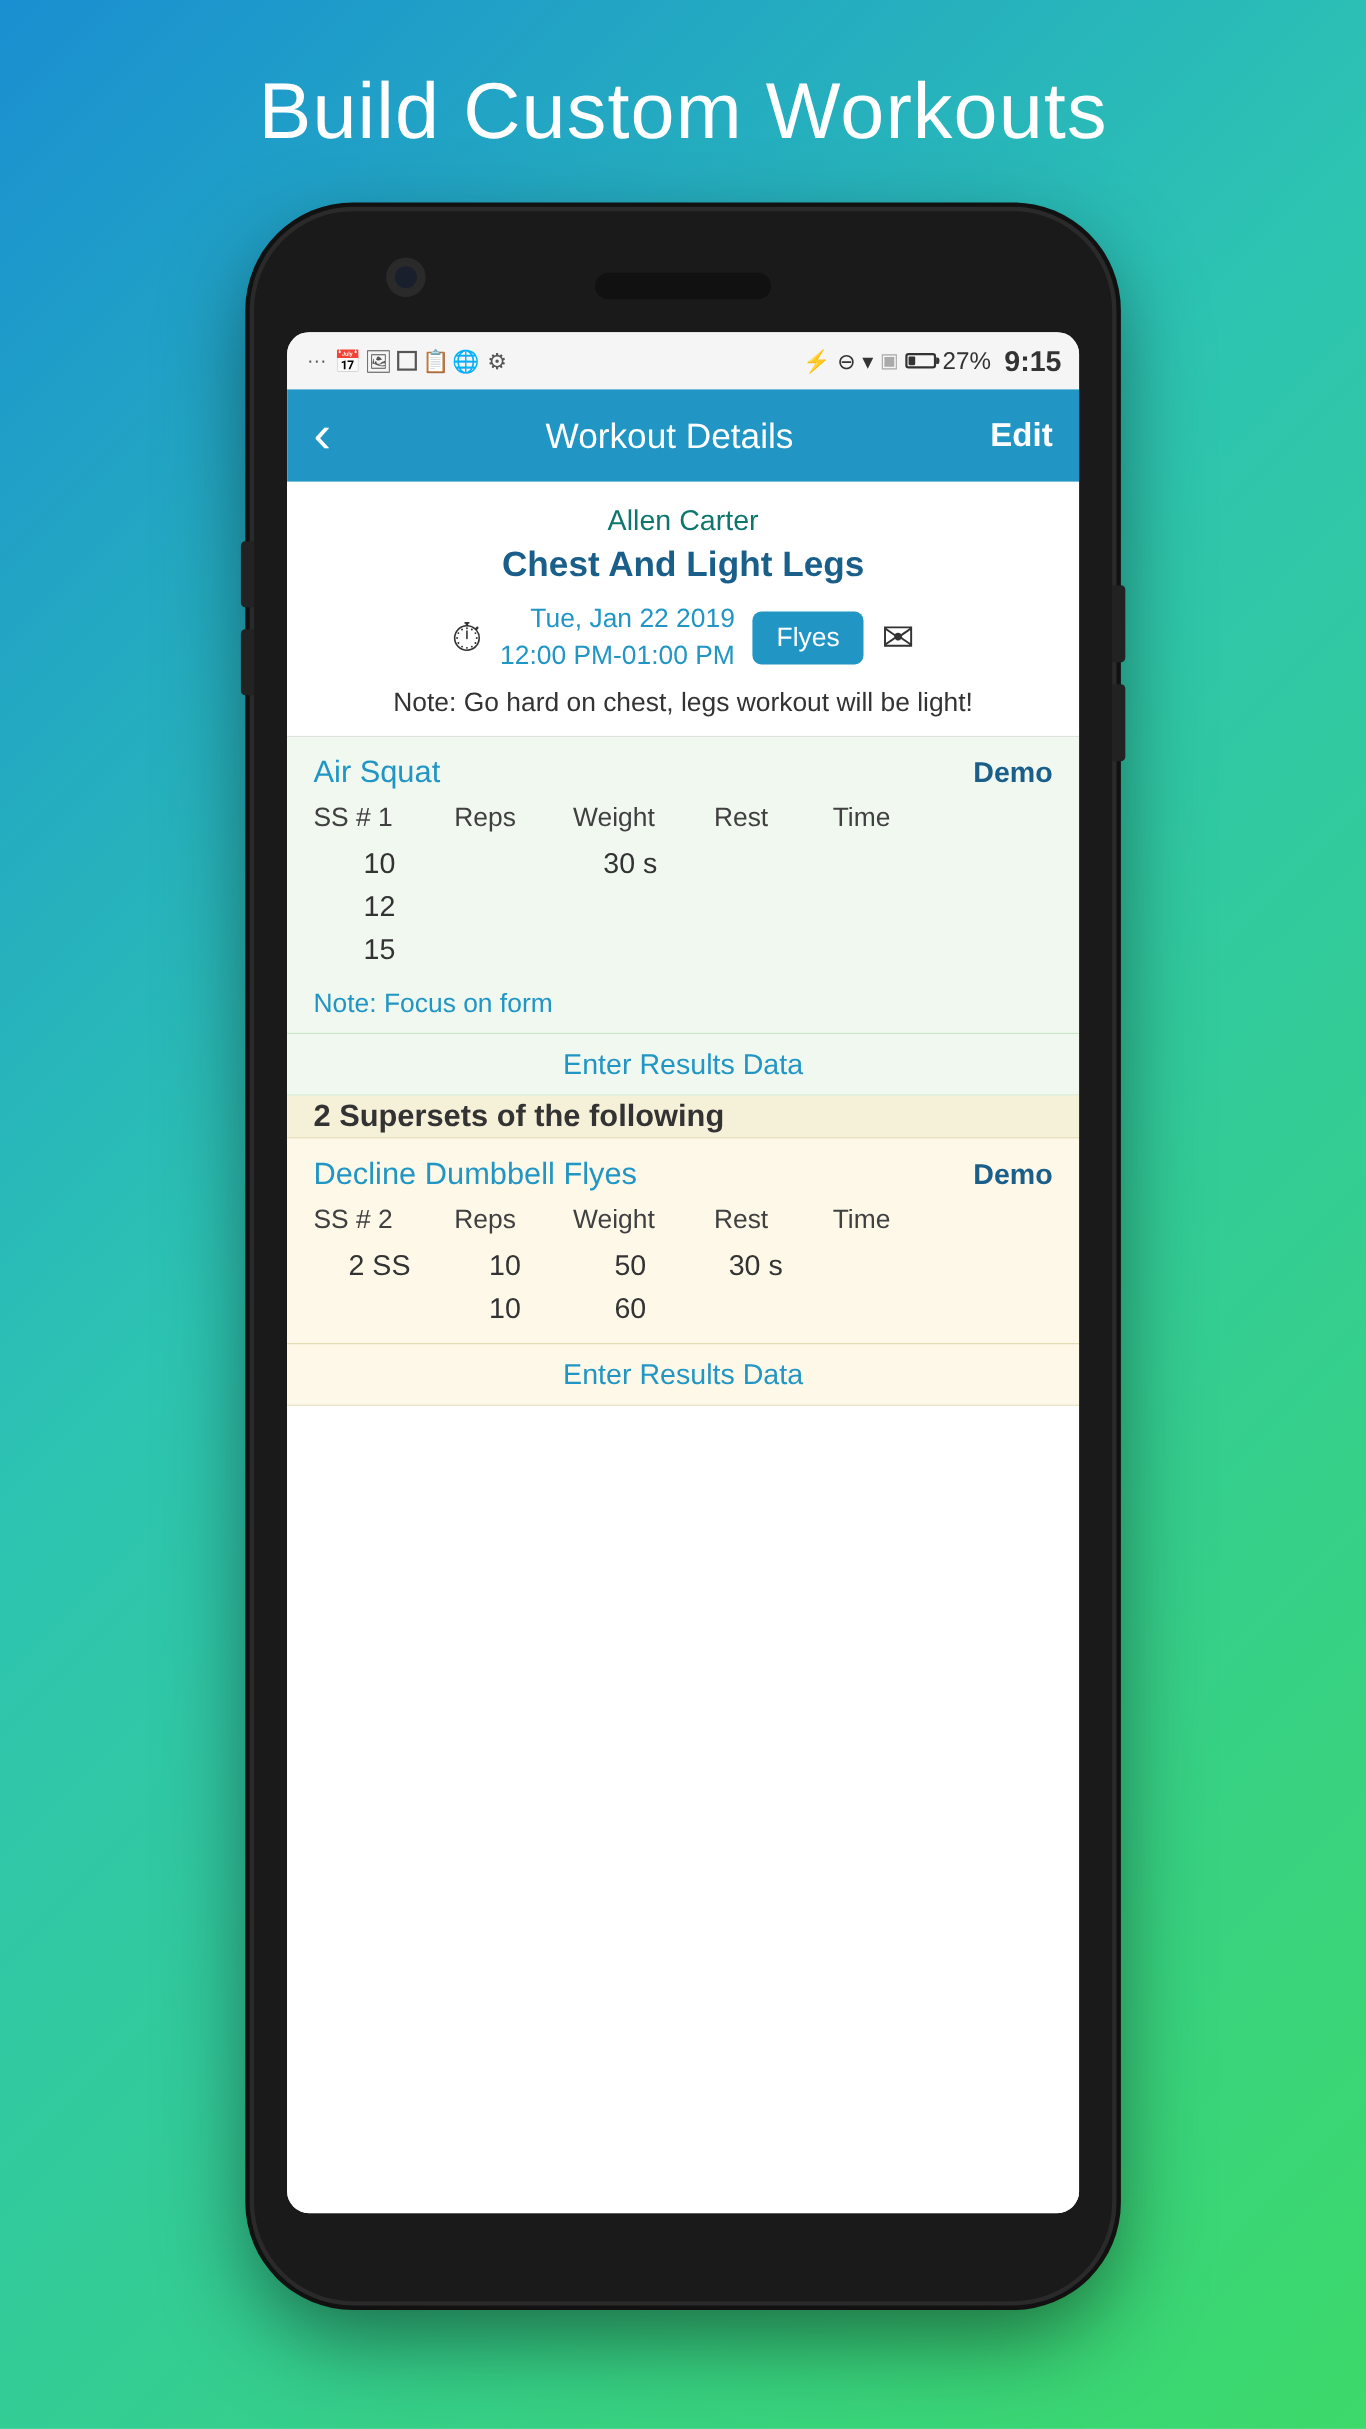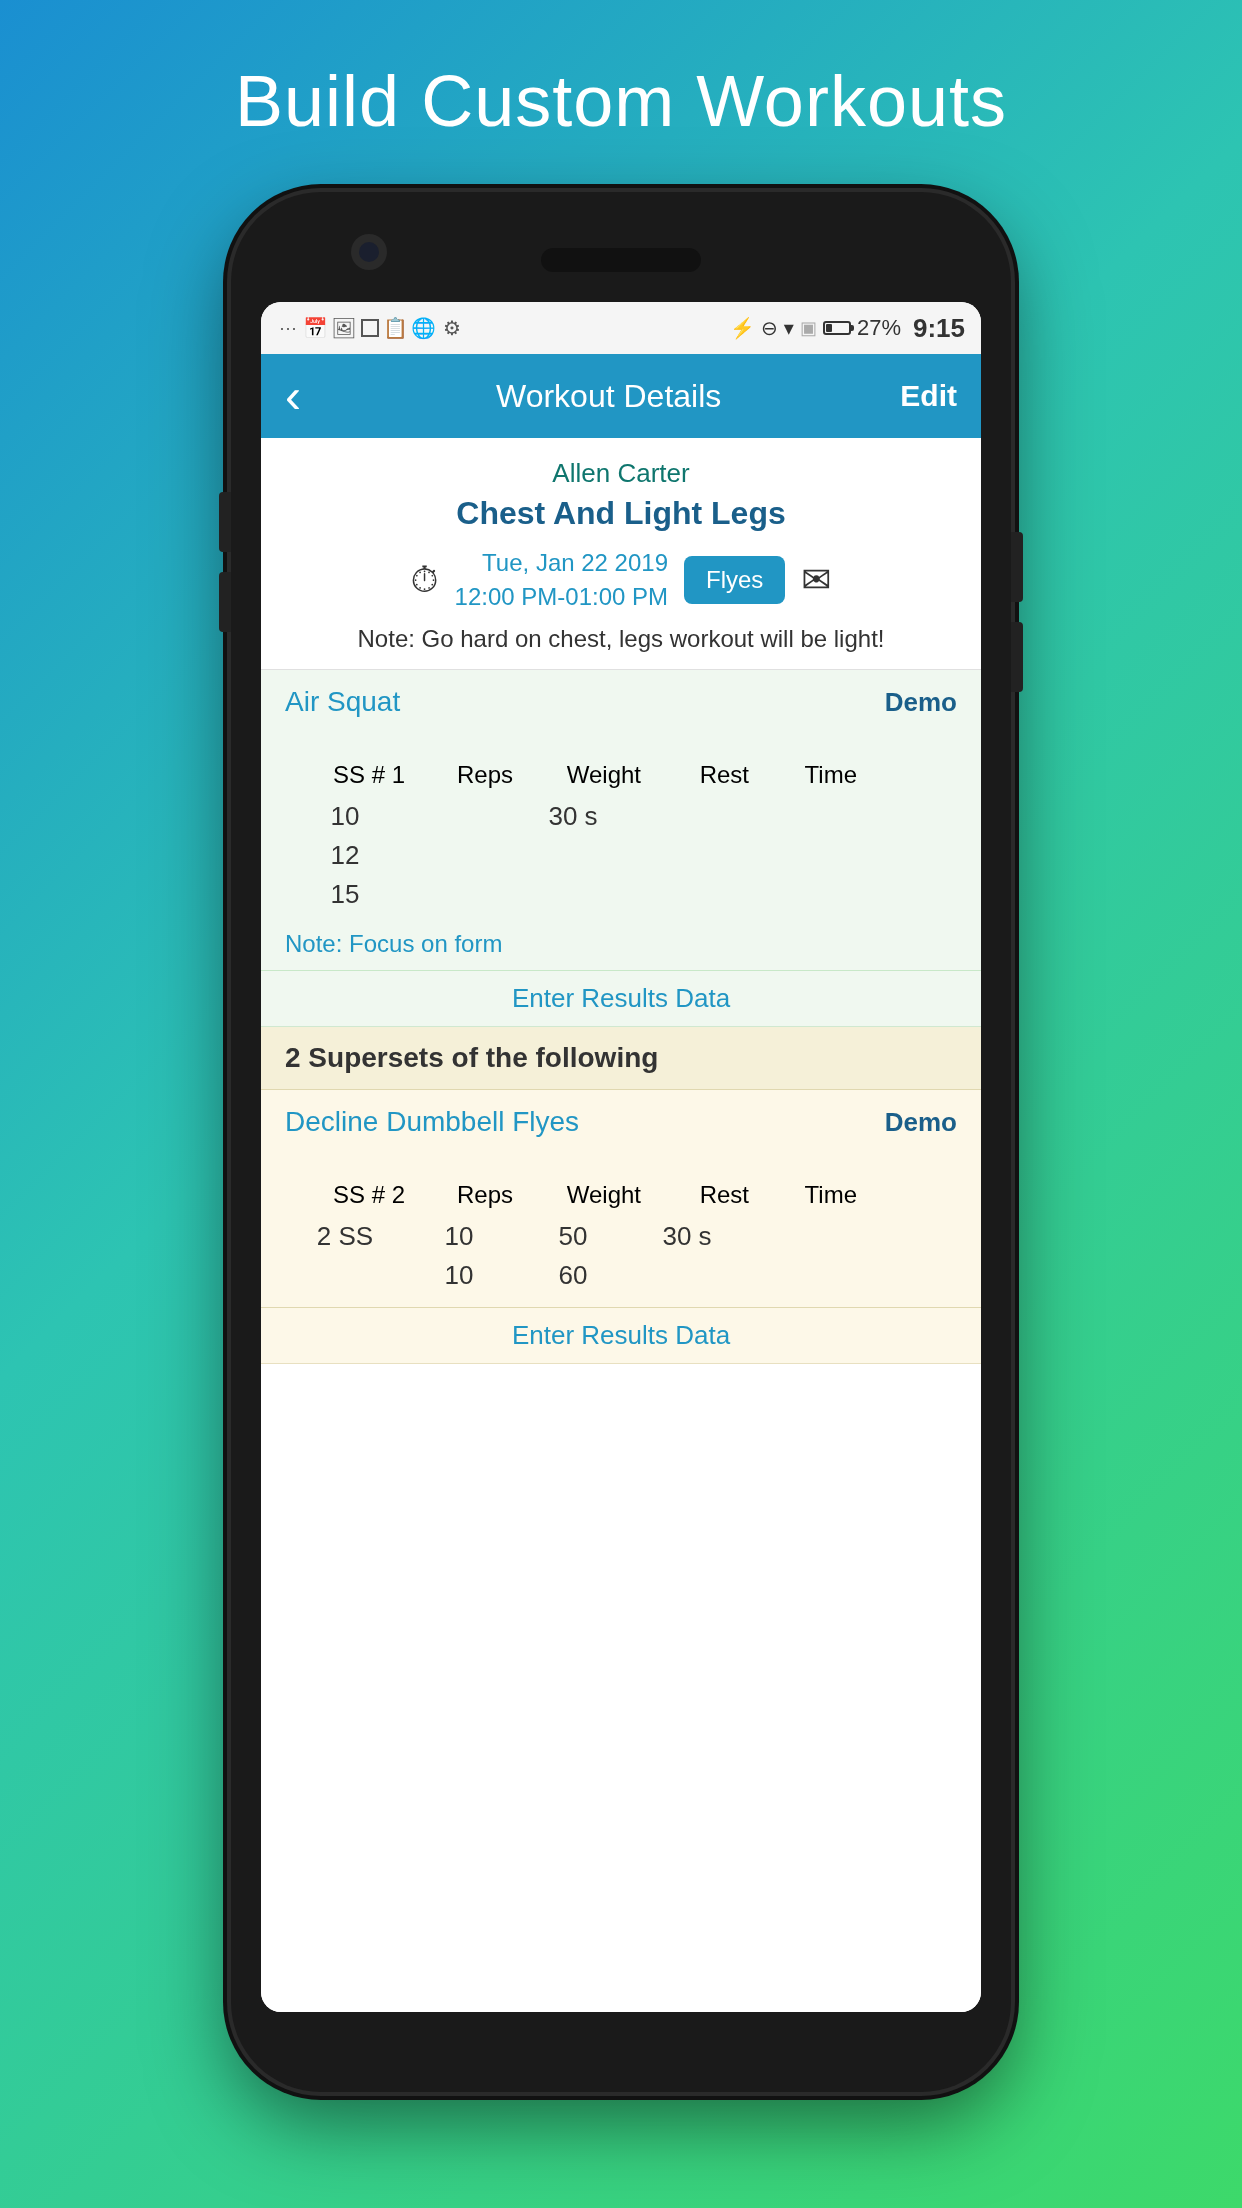--- a/index.html
+++ b/index.html
@@ -292,25 +292,24 @@
     }
 
     .sets-header {
       display: grid;
       grid-template-columns: 120px 100px 120px 100px 100px;
       gap: 8px;
       margin-bottom: 8px;
     }
 
     .sets-header-cell {
-      color: #000000;
+      color: #404040;
       font-size: 24px;
       font-weight: 400;
-      text-align: right;
-      margin-top: 31px;
+      text-align: left;
     }
 
     .sets-data {
       display: grid;
       grid-template-columns: 120px 100px 120px 100px 100px;
       gap: 4px;
     }
 
     .sets-data-cell {
       color: #333;
@@ -335,21 +334,21 @@
       color: #2196c4;
       font-size: 26px;
       text-align: center;
       padding: 12px;
       border-top: 1px solid #c8e8c8;
       cursor: pointer;
     }
 
     .superset-label {
       background: #f5f0d8;
-      padding: 15px 24px;
+      padding: 3px 24px;
       font-size: 28px;
       font-weight: 700;
       color: #333;
       border-bottom: 1px solid #e0d8b0;
     }
 
     .enter-results.superset-results {
       border-top: 1px solid #e0d8b0;
     }
     .battery-bar {

